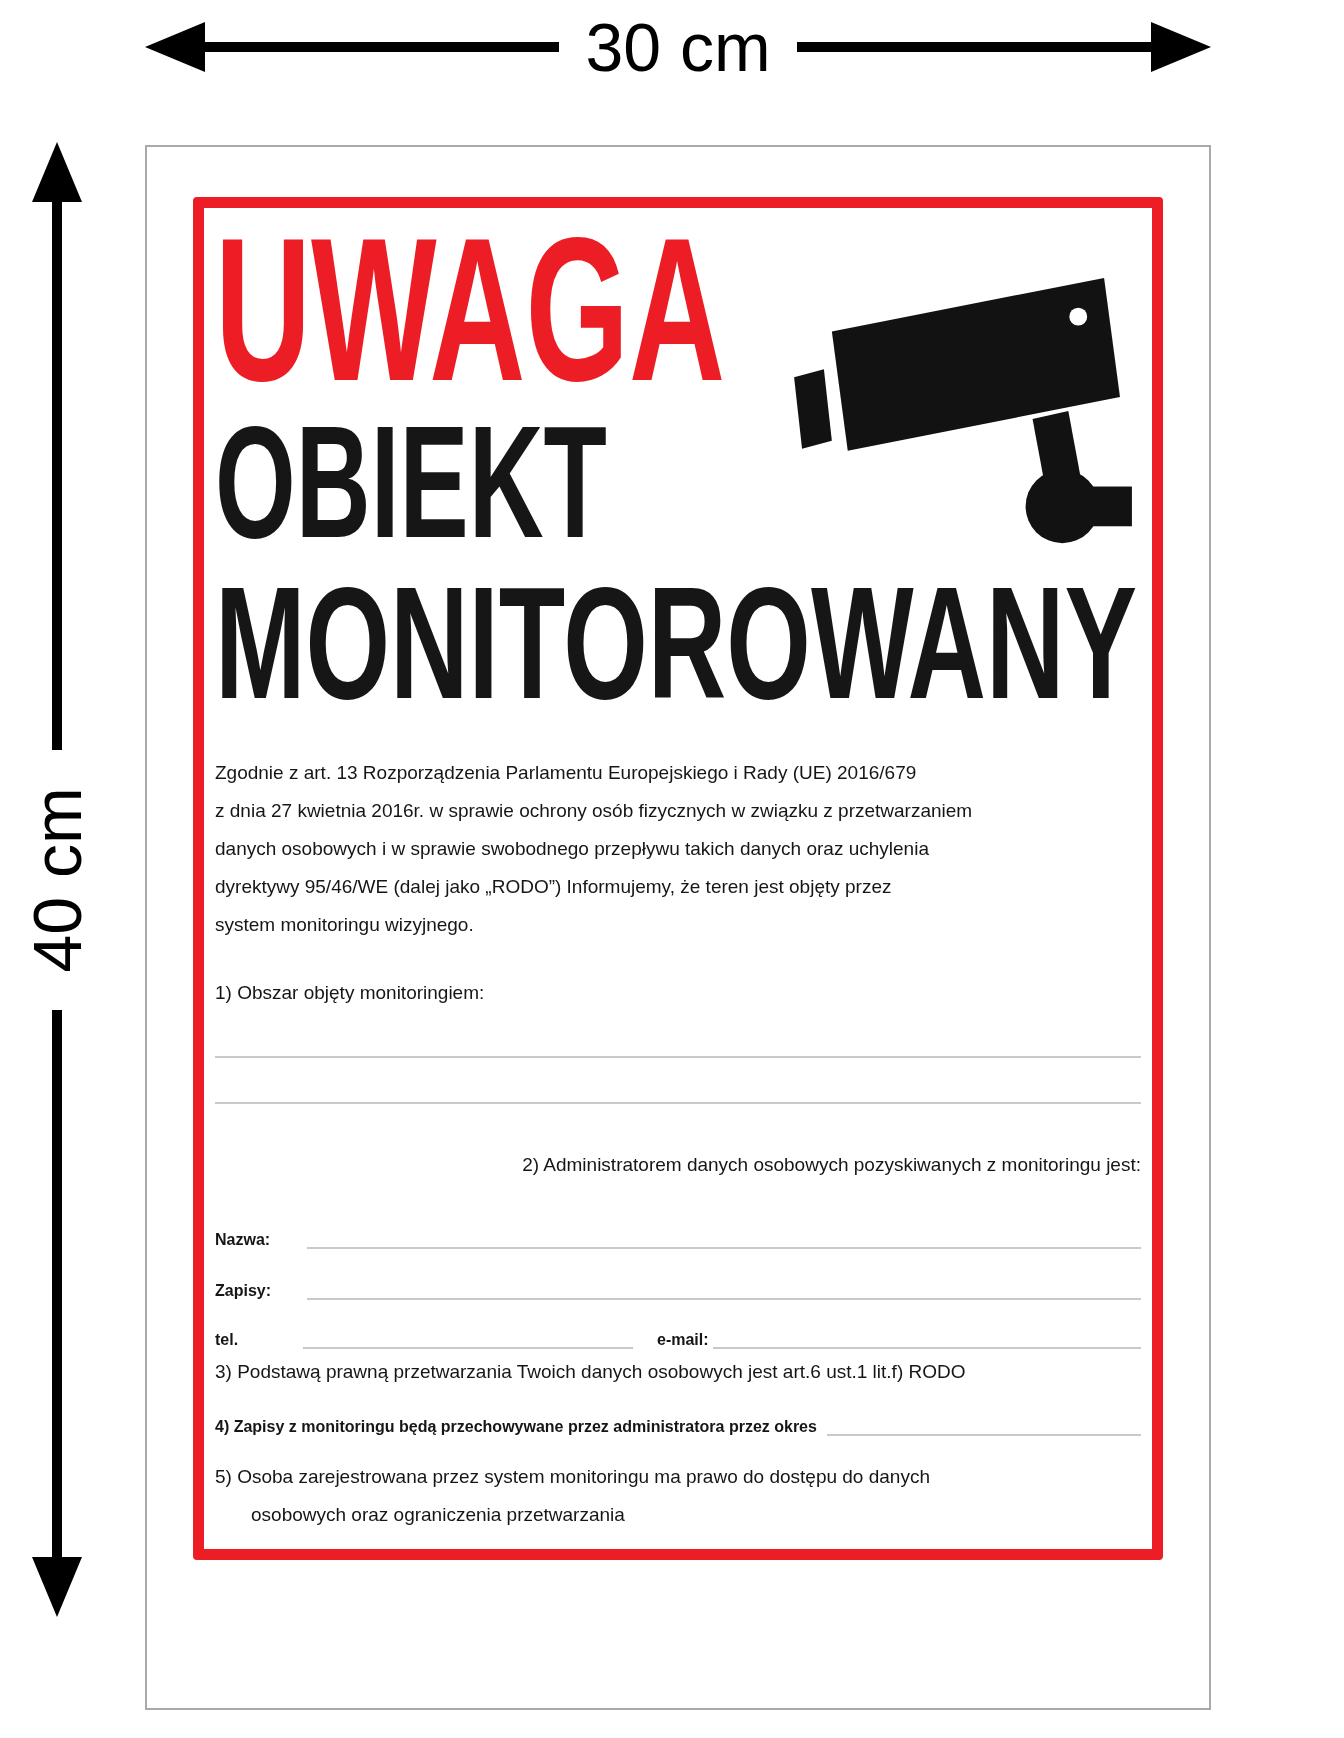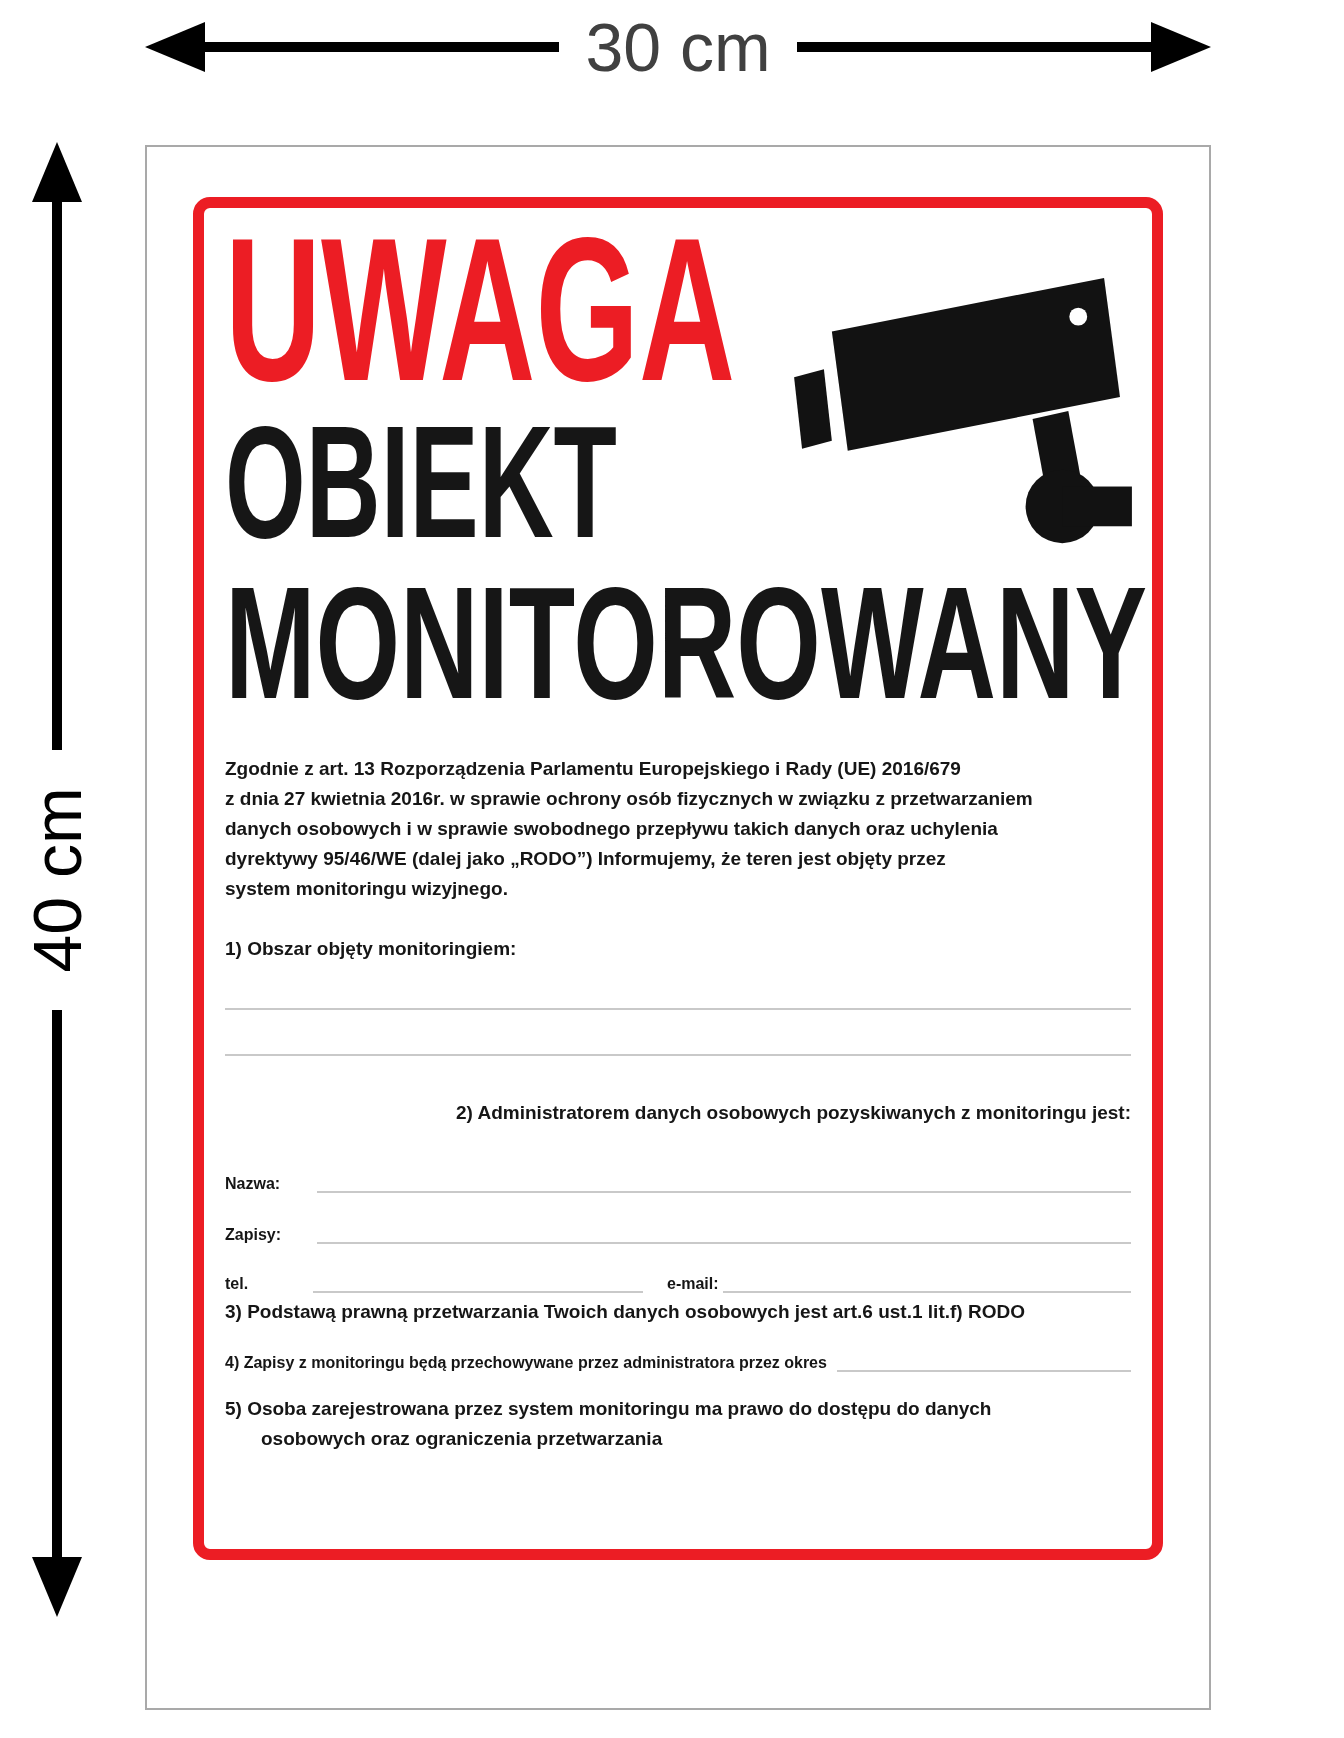--- a/index.html
+++ b/index.html
@@ -13,21 +13,21 @@
     --red: #ec1d24;
     --ink: #161616;
     --line: #c9c9c9;
   }
 
   
   .dim-h {
     position: absolute; left: 145px; top: 12px; width: 1066px; height: 70px;
     display: flex; align-items: center;
   }
-  .dim-label { font-size: 68px; color: #404040; line-height: 1; padding: 0 26px; }
+  .dim-label { font-size: 68px; color: #000000; line-height: 1; padding: 0 26px; }
   .shaft { flex: 1; height: 10px; background: #000; }
   .ah { width: 0; height: 0; flex: none; }
   .ah.left  { border-top: 25px solid transparent; border-bottom: 25px solid transparent; border-right: 60px solid #000; }
   .ah.right { border-top: 25px solid transparent; border-bottom: 25px solid transparent; border-left: 60px solid #000; }
   .ah.up    { border-left: 25px solid transparent; border-right: 25px solid transparent; border-bottom: 60px solid #000; }
   .ah.down  { border-left: 25px solid transparent; border-right: 25px solid transparent; border-top: 60px solid #000; }
 
   .dim-v {
     position: absolute; left: 13px; top: 142px; width: 88px; height: 1475px;
     display: flex; flex-direction: column; align-items: center;
@@ -36,40 +36,40 @@
   .vlabel-box { height: 260px; width: 88px; display: flex; align-items: center; justify-content: center; }
   .vlabel { transform: rotate(-90deg); white-space: nowrap; font-size: 68px; color: #000; line-height: 1; }
 
   
   .plate {
     position: absolute; left: 145px; top: 145px; width: 1066px; height: 1565px;
     background: #fff; border: 2px solid #a9a9a9; box-sizing: border-box;
   }
   .redbox {
     position: relative; margin: 50px 46px 0; height: 1363px;
-    border: 11px solid var(--red); border-radius: 17px;
-    padding: 20px 21px 15px; box-sizing: border-box;
+    border: 11px solid var(--red); border-radius: 4px;
+    padding: 20px 11px 15px; box-sizing: border-box;
   }
 
   
   .cam { position: absolute; top: 52px; right: 20px; width: 338px; height: 308px; }
   .cam .dark { fill: #121212; }
   .cam .lite { fill: #ffffff; }
 
   
   svg.headline { display: block; }
   svg.headline text { font-family: "Liberation Sans", sans-serif; font-weight: bold; }
   .h-uwaga text { fill: var(--red); }
   .h-obiekt text, .h-monit text { fill: var(--ink); }
   .h-obiekt { margin-top: 30px; }
   .h-monit  { margin-top: 36px; }
 
   
   .txt {
-    color: var(--ink); font-weight: bold; font-size: 19px; line-height: 30px; margin: 0;
+    color: var(--ink); font-weight: normal; font-size: 19px; line-height: 38px; margin: 0;
   }
   .pre { white-space: pre-line; }
   .intro { margin-top: 50px; }
   .i1 { margin-top: 30px; }
   .i2 { margin-top: 42px; text-align: right; }
   .i3 { }
   .i5 { margin-top: 18px; }
   .i6 { margin-top: 24px; }
   .hang { padding-left: 36px; text-indent: -36px; }
 

